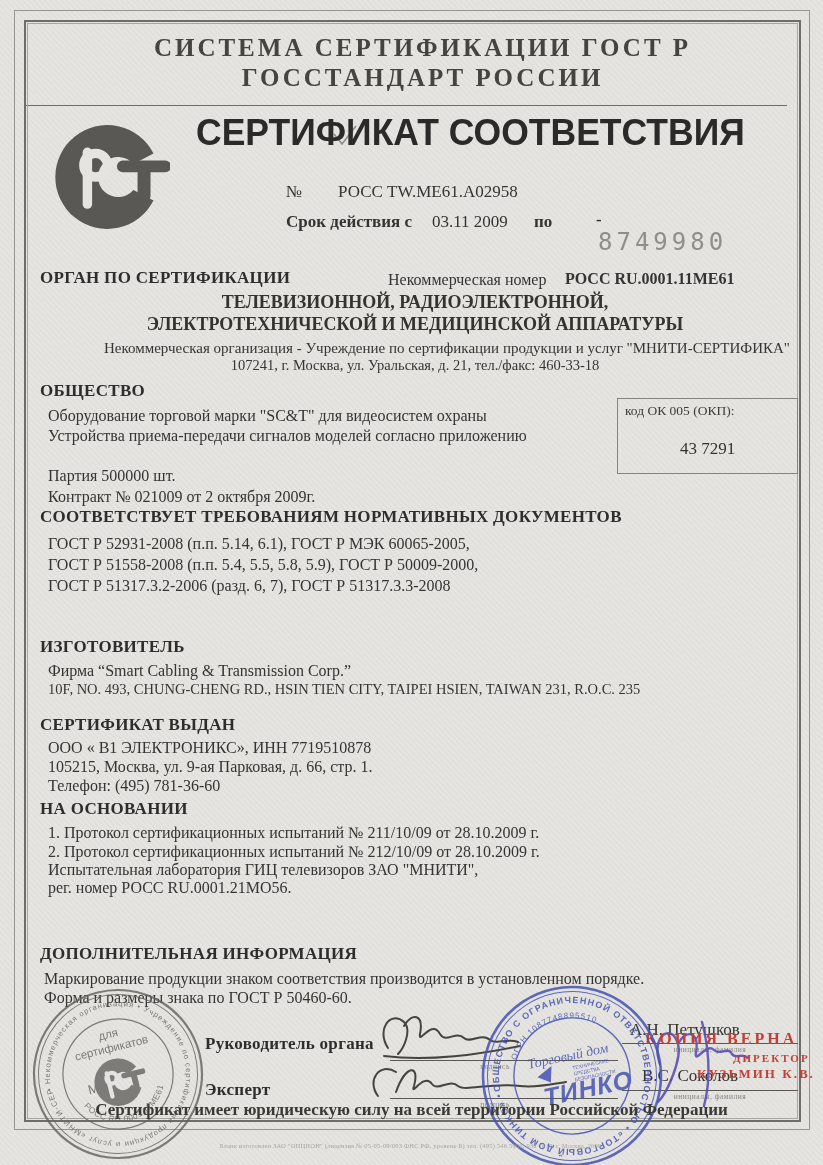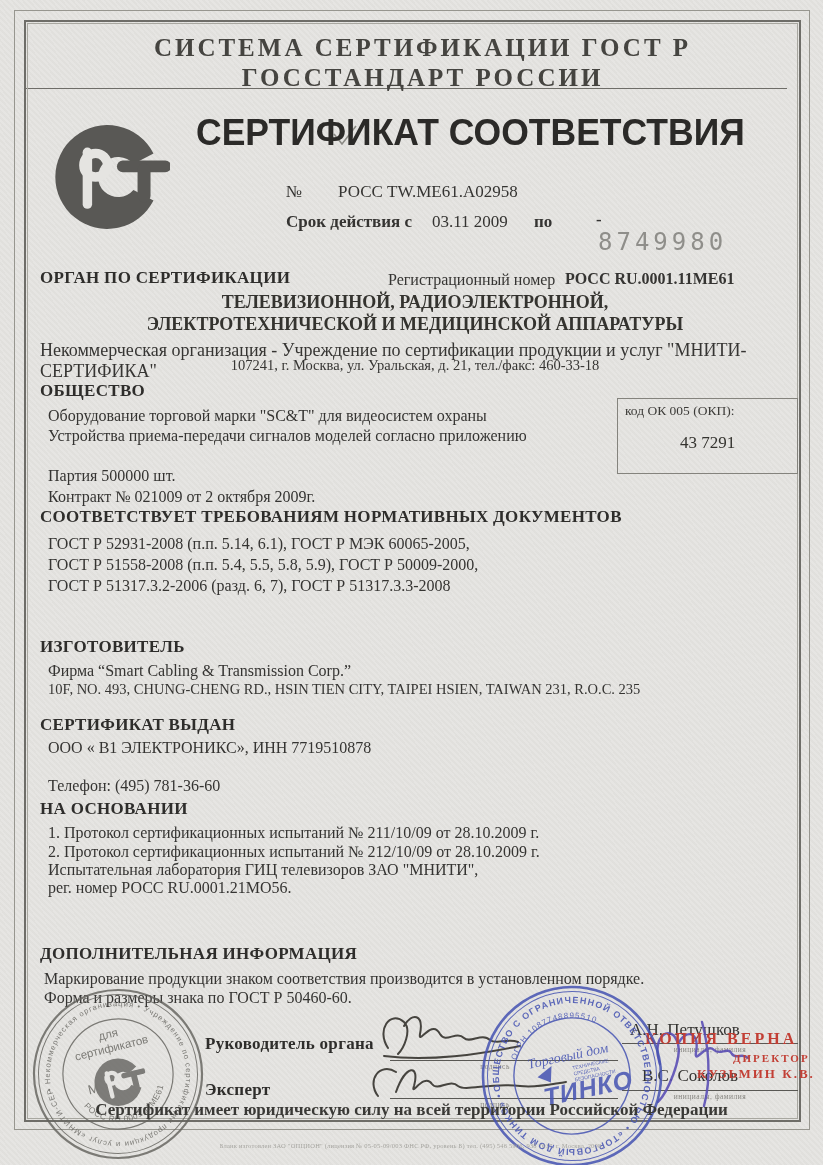--- a/index.html
+++ b/index.html
@@ -7,21 +7,21 @@
        font-family:"Liberation Serif",serif;color:#363533;}
   .page{position:absolute;inset:0;
         background:
           repeating-linear-gradient(47deg, rgba(255,255,255,.05) 0 2px, rgba(120,120,115,.04) 2px 4px),
           #e5e4e1;}
   .outer-frame{position:absolute;left:14px;top:10px;width:794px;height:1118px;
                border:1px solid #97968f;}
   .inner-frame{position:absolute;left:9px;top:9px;right:8px;bottom:7px;
                border:2px solid #6e6d68;}
   .inner-frame::after{content:"";position:absolute;inset:1px;border:1px solid #a8a7a0;pointer-events:none;}
-  .header-box{position:absolute;left:0;top:0;right:12px;height:67px;border-bottom:1px solid #6e6d68;
+  .header-box{position:absolute;left:0;top:0;right:12px;height:84px;border-bottom:1px solid #6e6d68;
               text-align:center;padding-top:11px;box-sizing:border-box;padding-left:32px;}
   .hline{font-weight:bold;font-size:25px;letter-spacing:3px;color:#454440;line-height:30px;}
   .abs{position:absolute;}
   .title{font-family:"Liberation Sans",sans-serif;font-weight:bold;font-size:37px;
          letter-spacing:0px;color:#2b2a28;transform:scaleX(.96);transform-origin:left;}
   .serif16{font-size:16px;line-height:19px;color:#353432;}
   .sec-label{font-weight:bold;font-size:17px;color:#2e2d2b;letter-spacing:.3px;}
   .small-cap{font-size:7.5px;color:#84837e;letter-spacing:.5px;text-align:center;}
   .sig-line{border-bottom:1px solid #595854;height:0;}
   .serial{font-family:"DejaVu Sans Mono",monospace;font-size:24px;color:#8f8e8a;letter-spacing:4px;}
@@ -73,50 +73,51 @@
   <div class="abs serif16" style="left:338px;top:182px;font-size:17px">РОСС TW.ME61.A02958</div>
 
   <div class="abs serif16" style="left:286px;top:212px;font-size:17px;font-weight:bold">Срок действия  с</div>
   <div class="abs serif16" style="left:432px;top:212px;font-size:17px">03.11 2009</div>
   <div class="abs serif16" style="left:534px;top:212px;font-size:17px;font-weight:bold">по</div>
   <div class="abs serif16" style="left:596px;top:210px;font-size:17px;font-weight:bold">-</div>
 
   <div class="abs serial" style="left:598px;top:228px">8749980</div>
 
   <div class="abs sec-label" style="left:40px;top:268px">ОРГАН ПО СЕРТИФИКАЦИИ</div>
-  <div class="abs serif16" style="left:388px;top:270px">Регистрационный номер</div>
+  <div class="abs serif16" style="left:388px;top:270px">Некоммерческая номер</div>
   <div class="abs serif16" style="left:565px;top:269px;font-weight:bold">РОСС RU.0001.11МЕ61</div>
   <div class="abs" style="left:40px;top:292px;width:750px;text-align:center;font-size:18px;font-weight:bold;color:#34332f">ТЕЛЕВИЗИОННОЙ, РАДИОЭЛЕКТРОННОЙ,</div>
   <div class="abs" style="left:40px;top:314px;width:750px;text-align:center;font-size:18px;font-weight:bold;color:#34332f">ЭЛЕКТРОТЕХНИЧЕСКОЙ И МЕДИЦИНСКОЙ АППАРАТУРЫ</div>
-  <div class="abs" style="left:40px;top:340px;width:750px;text-align:left;font-size:18px">Некоммерческая организация - Учреждение по сертификации продукции и услуг "МНИТИ-СЕРТИФИКА"</div>
+  <div class="abs" style="left:40px;top:340px;width:750px;text-align:right;font-size:15px">Некоммерческая организация - Учреждение по сертификации продукции и услуг "МНИТИ-СЕРТИФИКА"</div>
   <div class="abs" style="left:40px;top:357px;width:750px;text-align:center;font-size:14.5px">107241, г. Москва, ул. Уральская, д. 21, тел./факс: 460-33-18</div>
 
   <div class="abs sec-label" style="left:40px;top:381px">ОБЩЕСТВО</div>
   <div class="abs serif16" style="left:48px;top:406px">Оборудование торговой марки "SC&amp;T" для видеосистем  охраны</div>
   <div class="abs serif16" style="left:48px;top:426px">Устройства приема-передачи сигналов моделей согласно приложению</div>
   <div class="abs serif16" style="left:48px;top:466px">Партия  500000 шт.</div>
   <div class="abs serif16" style="left:48px;top:487px">Контракт № 021009 от 2 октября 2009г.</div>
 
   <div class="abs kbox" style="left:617px;top:398px;width:181px;height:76px">
     <div class="klabel">код ОК 005 (ОКП):</div>
-    <div class="kval" style="margin-top:14px">43 7291</div>
+    <div class="kval" style="margin-top:20px">43 7291</div>
   </div>
 
   <div class="abs sec-label" style="left:40px;top:507px">СООТВЕТСТВУЕТ ТРЕБОВАНИЯМ НОРМАТИВНЫХ ДОКУМЕНТОВ</div>
   <div class="abs serif16" style="left:48px;top:534px">ГОСТ Р 52931-2008 (п.п. 5.14, 6.1), ГОСТ Р МЭК 60065-2005,</div>
   <div class="abs serif16" style="left:48px;top:555px">ГОСТ Р 51558-2008 (п.п. 5.4, 5.5, 5.8, 5.9), ГОСТ Р 50009-2000,</div>
   <div class="abs serif16" style="left:48px;top:576px">ГОСТ Р 51317.3.2-2006 (разд. 6, 7), ГОСТ Р 51317.3.3-2008</div>
 
 
   <div class="abs sec-label" style="left:40px;top:637px">ИЗГОТОВИТЕЛЬ</div>
   <div class="abs serif16" style="left:48px;top:661px">Фирма “Smart Cabling &amp; Transmission Corp.”</div>
   <div class="abs" style="left:48px;top:681px;font-size:14.5px;color:#353432">10F, NO. 493, CHUNG-CHENG RD., HSIN TIEN CITY, TAIPEI HSIEN, TAIWAN 231, R.O.C.  235</div>
 
   <div class="abs sec-label" style="left:40px;top:715px">СЕРТИФИКАТ ВЫДАН</div>
   <div class="abs serif16" style="left:48px;top:738px">ООО « В1 ЭЛЕКТРОНИКС»,  ИНН 7719510878</div>
+  <div class="abs serif16" style="left:48px;top:757px">105215, Москва, ул. 9-ая Парковая, д. 66, стр. 1.</div>
   <div class="abs serif16" style="left:48px;top:776px">Телефон: (495) 781-36-60</div>
 
   <div class="abs sec-label" style="left:40px;top:799px">НА ОСНОВАНИИ</div>
   <div class="abs serif16" style="left:48px;top:823px">1. Протокол сертификационных испытаний № 211/10/09 от 28.10.2009 г.</div>
   <div class="abs serif16" style="left:48px;top:842px">2. Протокол сертификационных испытаний № 212/10/09 от 28.10.2009 г.</div>
   <div class="abs serif16" style="left:48px;top:860px">Испытательная лаборатория ГИЦ телевизоров ЗАО "МНИТИ",</div>
   <div class="abs serif16" style="left:48px;top:878px">рег. номер РОСС RU.0001.21МО56.</div>
 
   <div class="abs sec-label" style="left:40px;top:944px">ДОПОЛНИТЕЛЬНАЯ ИНФОРМАЦИЯ</div>
   <div class="abs serif16" style="left:44px;top:969px">Маркирование продукции знаком соответствия производится в установленном порядке.</div>

